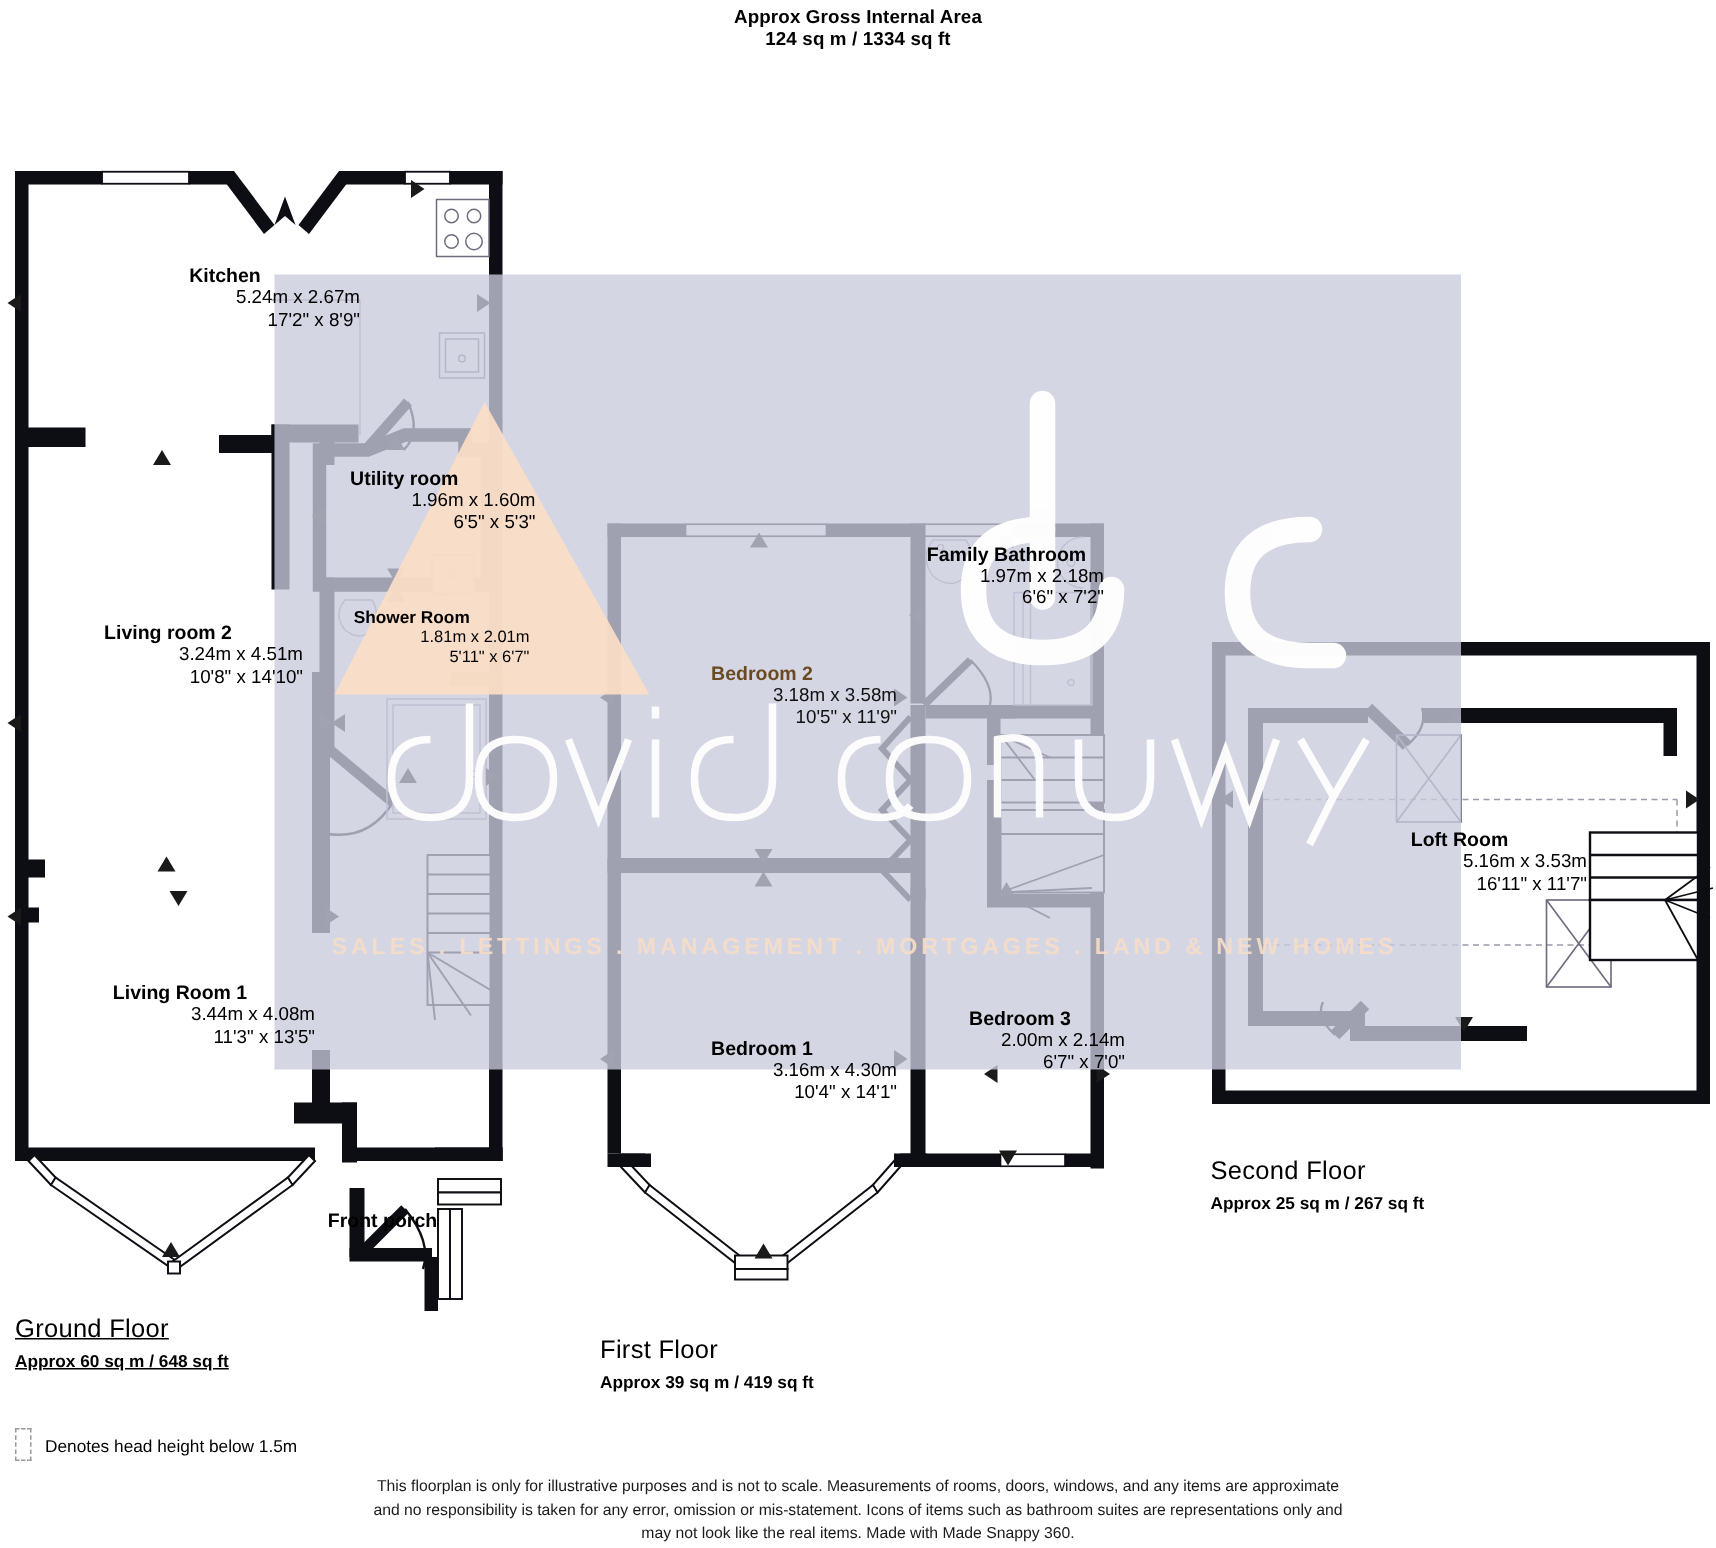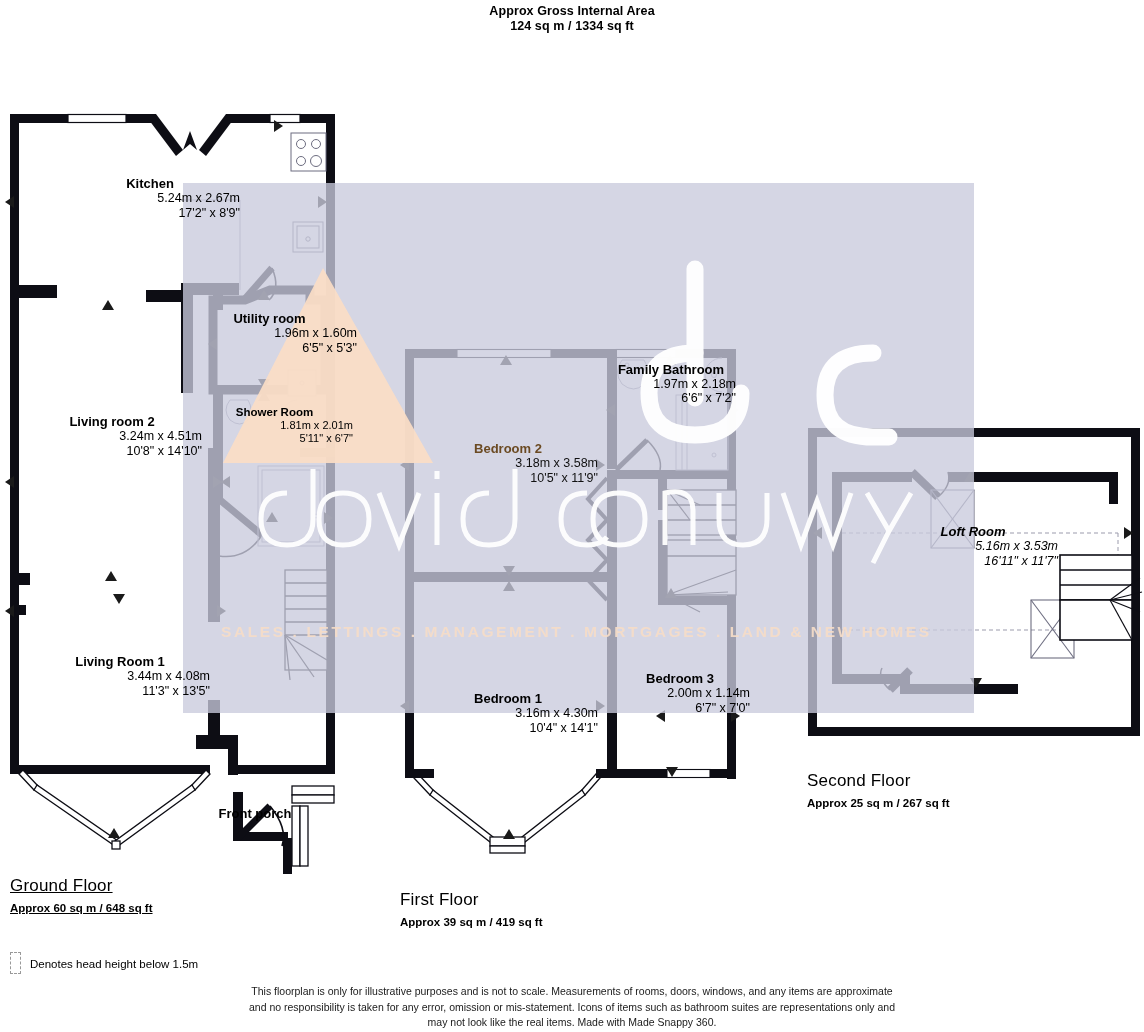--- a/index.html
+++ b/index.html
@@ -444,25 +444,25 @@
 </div>
 
 <div class="roomlbl" style="left:418px;top:691px;width:180px;">
   <div class="nm">Bedroom 1</div>
   <div class="dm">3.16m x 4.30m</div>
   <div class="dm">10'4" x 14'1"</div>
 </div>
 
 <div class="roomlbl" style="left:610px;top:671px;width:140px;">
   <div class="nm">Bedroom 3</div>
-  <div class="dm">2.00m x 1.14m</div>
+  <div class="dm">2.00m x 2.14m</div>
   <div class="dm">6'7" x 7'0"</div>
 </div>
 
-<div class="roomlbl" style="left:888px;top:524px;width:170px;font-style:italic;">
+<div class="roomlbl" style="left:888px;top:552px;width:170px;">
   <div class="nm">Loft Room</div>
   <div class="dm">5.16m x 3.53m</div>
   <div class="dm">16'11" x 11'7"</div>
 </div>
 
 <div class="floorlbl" style="left:10px;top:876px;text-decoration:underline;">
   <div class="ttl">Ground Floor</div>
   <div class="sub">Approx 60 sq m / 648 sq ft</div>
 </div>
 

